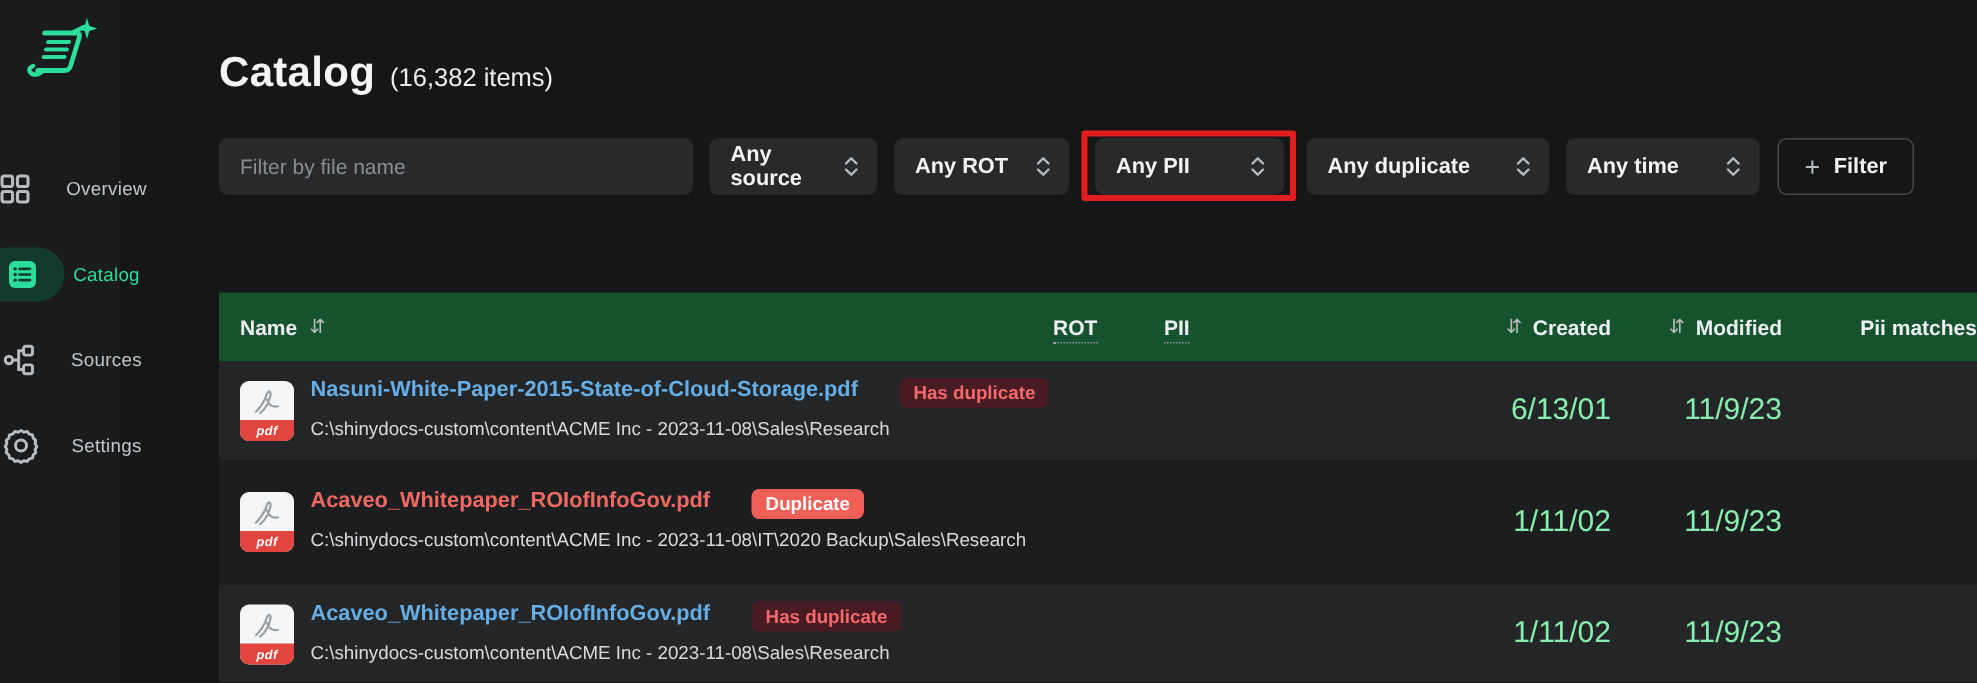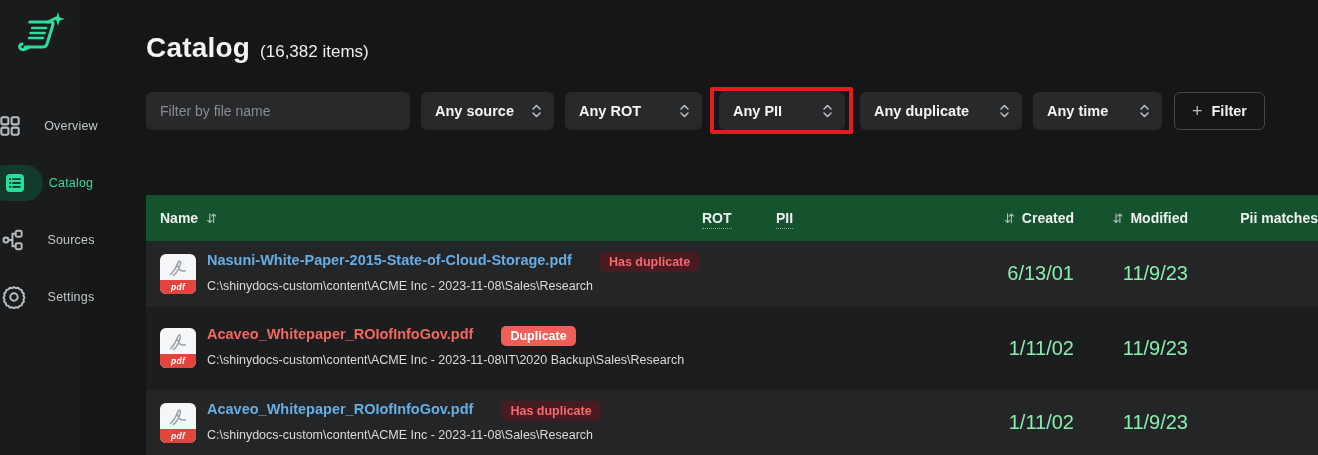--- a/index.html
+++ b/index.html
@@ -18,24 +18,24 @@
   .nav-item.active .nav-label { color:#2bde9b; }
 
   
   .main { position:absolute; left:80px; top:0; width:1238px; height:455px; }
   .page-head { margin:32px 0 0 66px; display:flex; align-items:baseline; gap:10px; }
   .page-title { color:#f4f5f6; font-size:28px; font-weight:700; letter-spacing:0.2px; }
   .page-count { color:#eceeef; font-size:17px; font-weight:400; }
 
   
   .filter-row { margin:28px 0 0 66px; display:flex; gap:11px; align-items:center; }
-  .search { width:264px; height:38px; background:#28292b; border:none; border-radius:6px; padding:0 14px; color:#0ea5e9; font-size:14px; outline:none; }
+  .search { width:316px; height:38px; background:#28292b; border:none; border-radius:6px; padding:0 14px; color:#0ea5e9; font-size:14px; outline:none; }
   .search::placeholder { color:#8a8d90; }
   .dd { position:relative; height:38px; background:#28292b; border-radius:6px; display:flex; align-items:center; justify-content:space-between; padding:0 12px 0 14px; color:#f2f3f4; font-weight:600; font-size:14.5px; cursor:pointer; }
-  .dd-source { width:133px; } .dd-rot { width:137px; } .dd-pii { width:126px; margin-left:6px; margin-right:4px; }
+  .dd-source { width:112px; } .dd-rot { width:117px; } .dd-pii { width:126px; margin-left:6px; margin-right:4px; }
   .dd-dup { width:162px; } .dd-time { width:129px; }
   .chev { width:11px; height:16px; flex:0 0 auto; margin-left:8px; }
   .filter-btn { height:38px; margin-left:1px; border:1px solid #46484a; border-radius:6px; background:transparent; color:#f2f3f4; font-weight:700; font-size:14.5px; display:flex; align-items:center; gap:9px; padding:0 17px; cursor:pointer; font-family:inherit; }
   .plus { color:#b9bcbe; font-size:18px; font-weight:400; line-height:1; }
   .annotation-box { position:absolute; left:-9px; right:-8px; top:-5px; bottom:-4px; border:4px solid #e11d1d; border-radius:2px; pointer-events:none; }
 
   
   .table { position:absolute; left:66px; top:195px; width:1172px; }
   .grid { display:grid; grid-template-columns:556px 74px 179px 119px 114px 1fr; align-items:center; }
   .thead { background:#14532d; height:46px; color:#eef0f1; font-size:14px; font-weight:700; }

